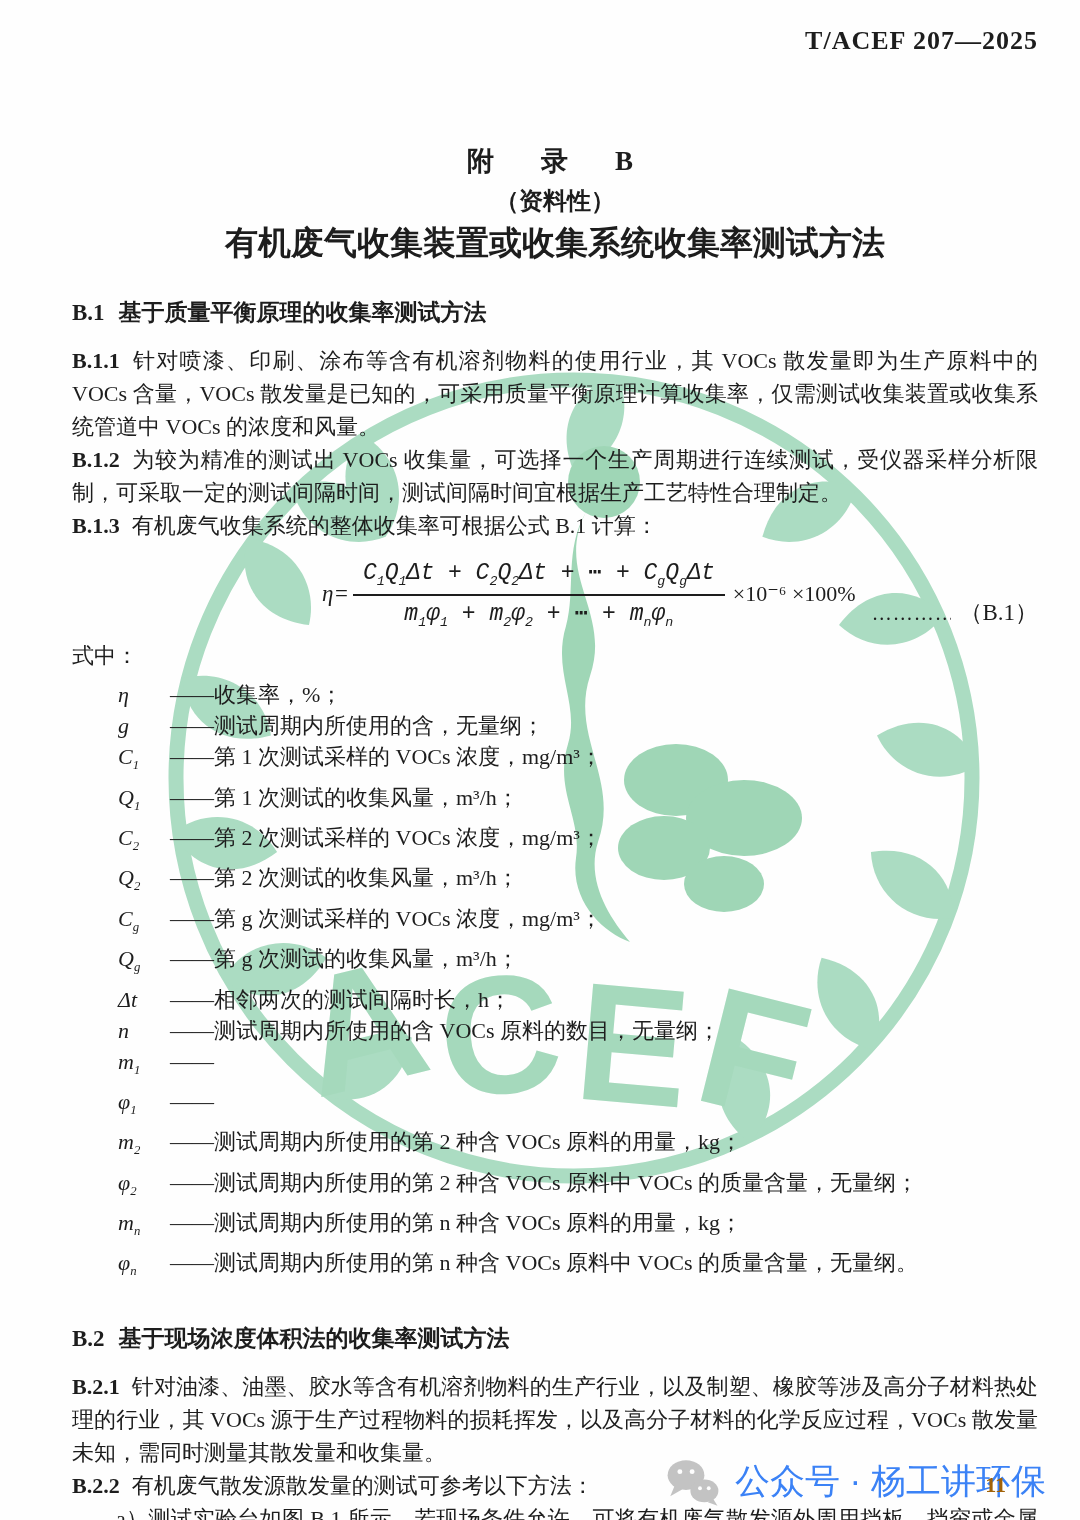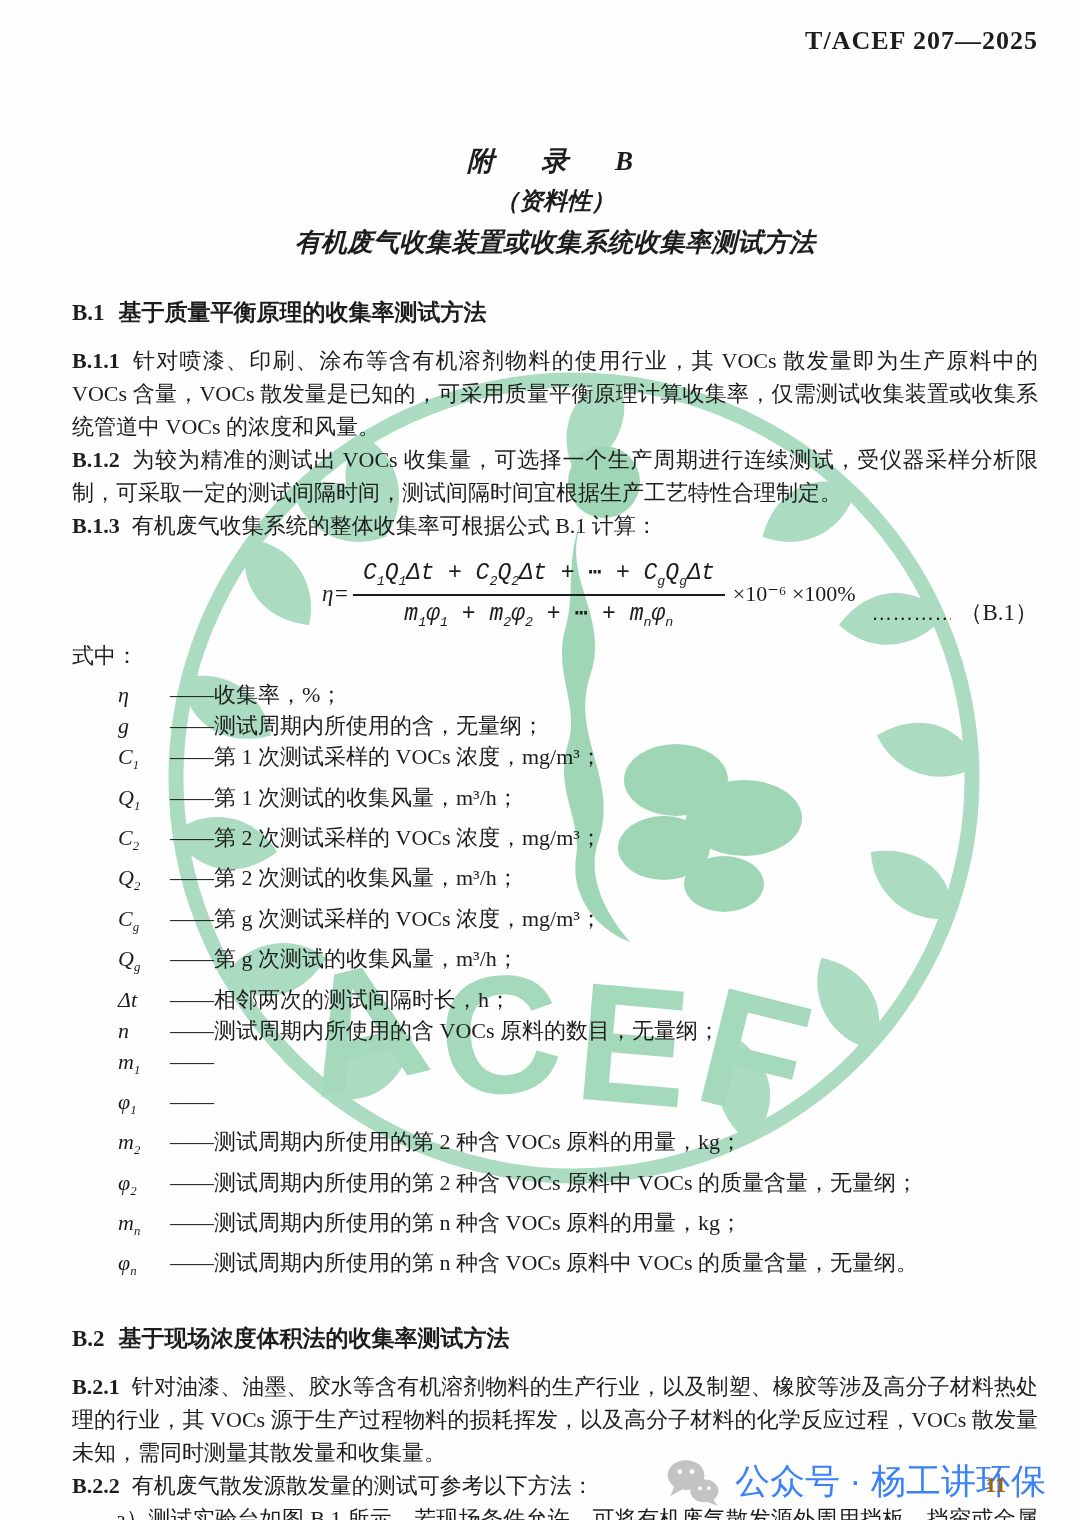--- a/index.html
+++ b/index.html
@@ -19,24 +19,24 @@
     z-index:0; pointer-events:none;
   }
   
   .header-code {
     position:absolute; top:26px; right:42px; z-index:1;
     font-size:26px; font-weight:700; letter-spacing:1px;
   }
   .content {
     position:absolute; left:72px; right:42px; top:0; z-index:1;
   }
-  .title-block { padding-top:142px; text-align:center;font-style:italic; }
+  .title-block { padding-top:142px; text-align:center; }
   .title1 { font-size:27px; font-weight:700; letter-spacing:10px; line-height:38px; }
   .title2 { font-size:24px; font-weight:700; line-height:34px; margin-top:4px; }
-  .title3 { font-size:26px; font-weight:700; line-height:38px; margin-top:6px; }
+  .title3 { font-size:33px; font-weight:700; line-height:38px; margin-top:6px; }
   h2.sec {
     margin:34px 0 14px 0; font-size:23px; font-weight:700; line-height:34px;
   }
   h2.sec .ht { margin-left:14px; }
   p.clause {
     margin:0; font-size:22px; line-height:33px; text-align:justify;
   }
   p.clause .clabel { font-weight:700; margin-right:12px; }
   p.indent { text-indent:44px; }
   

